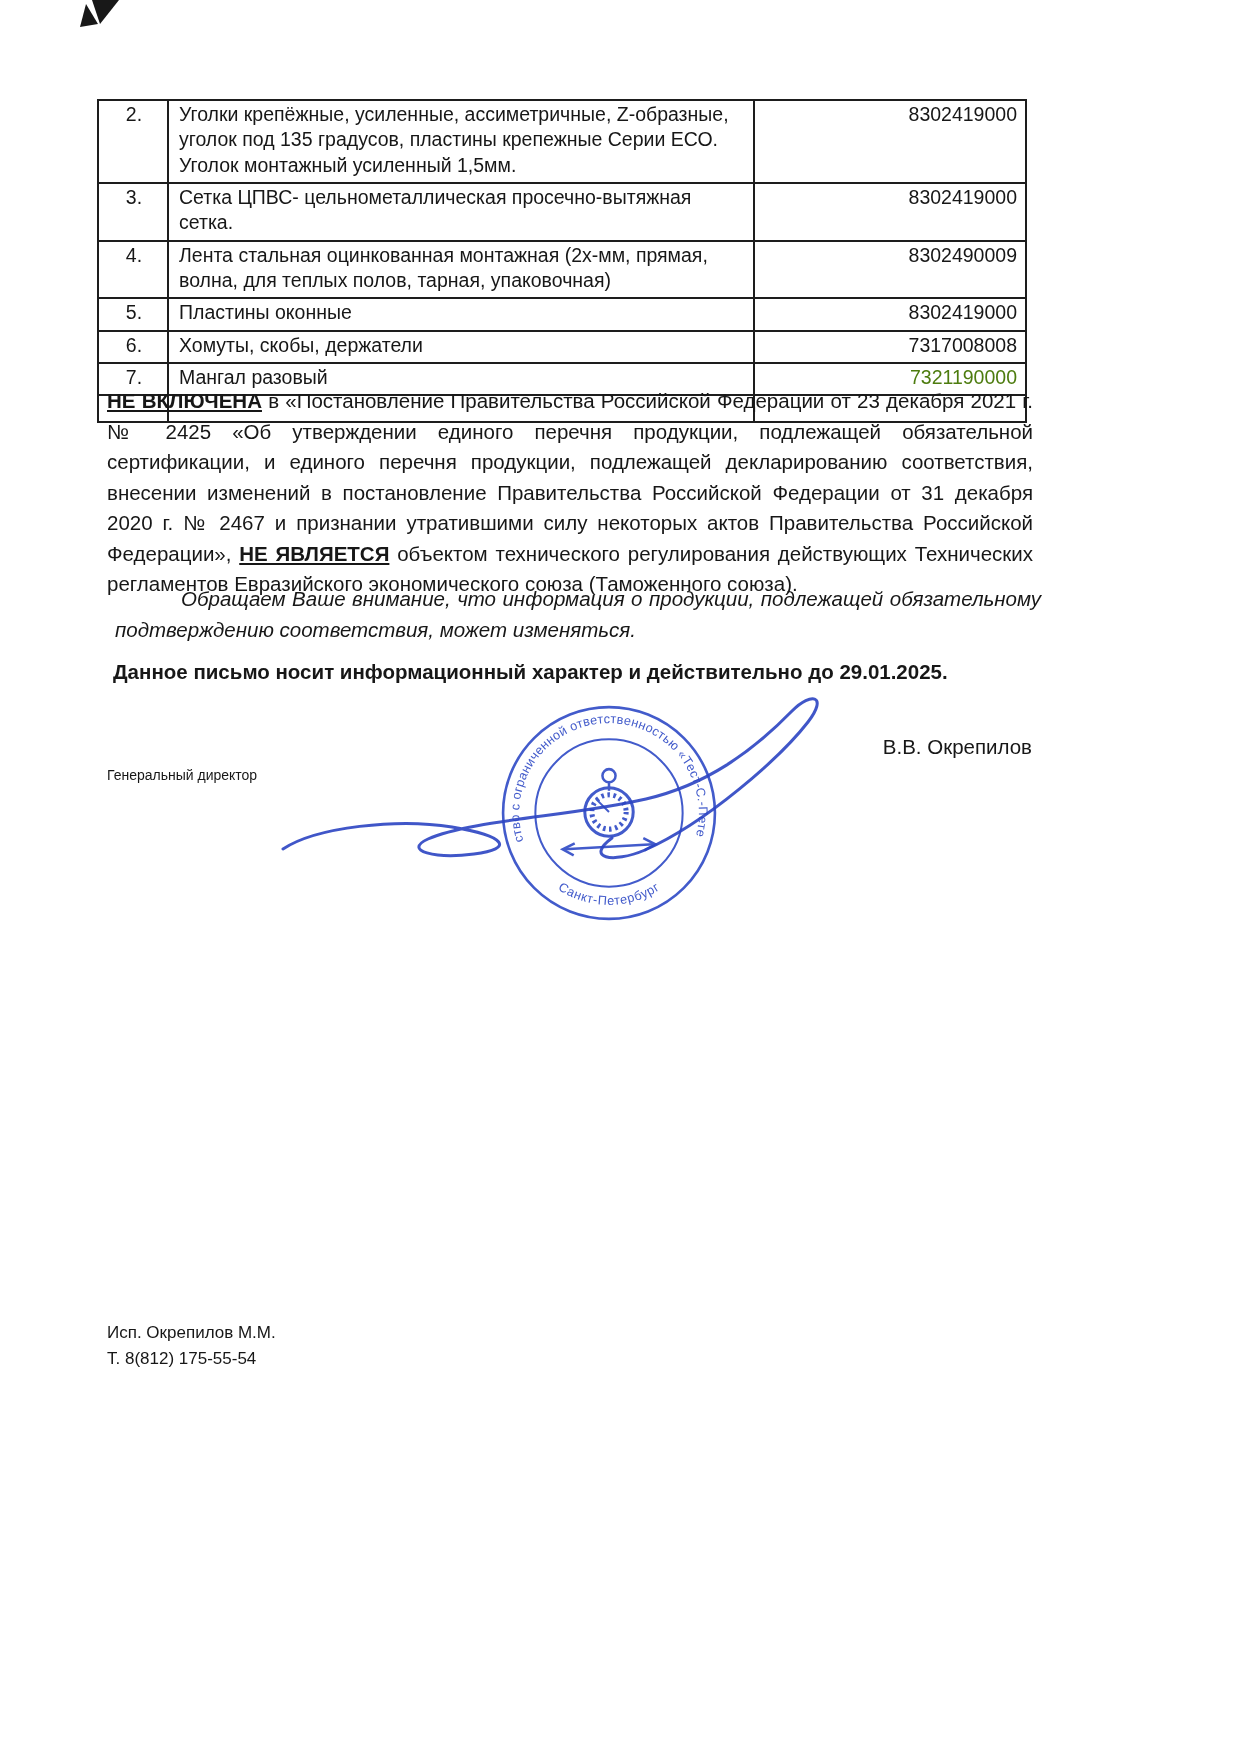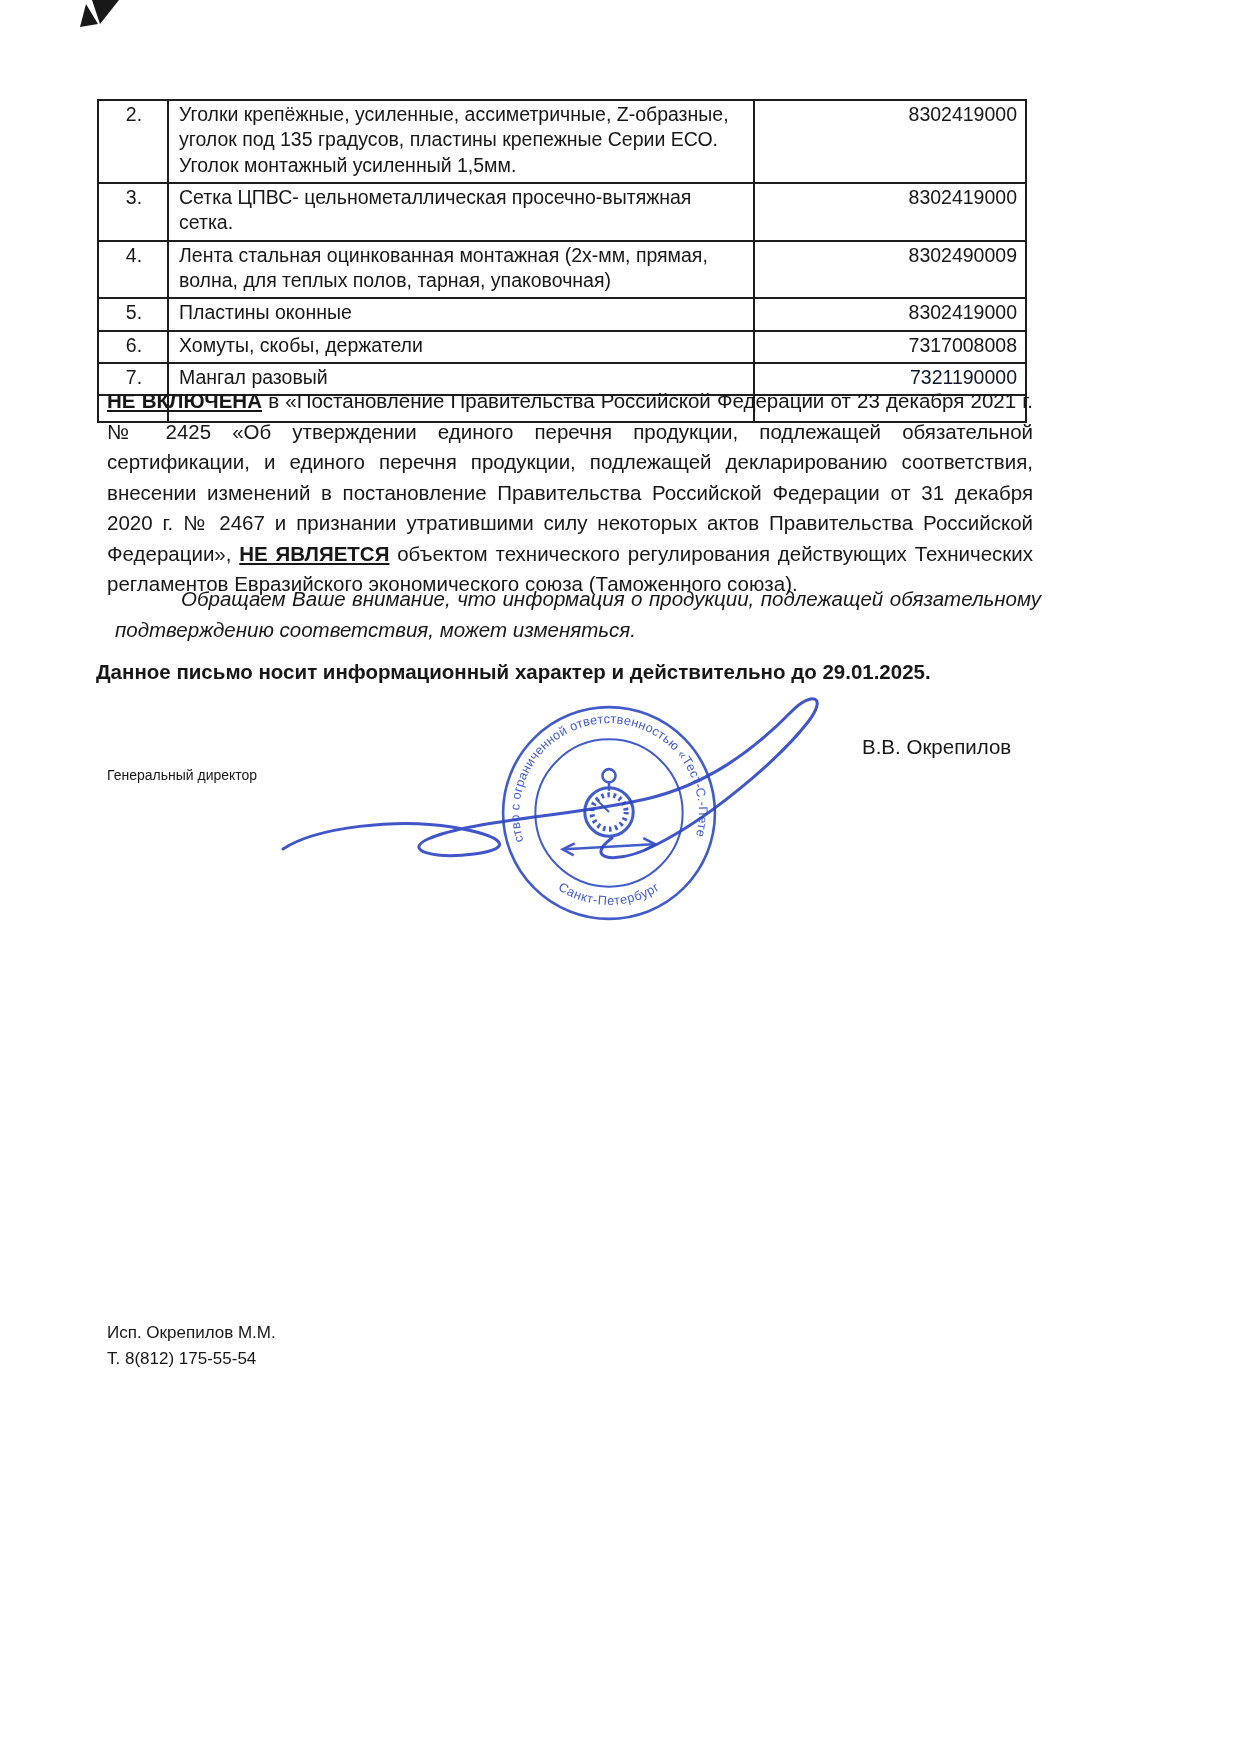--- a/index.html
+++ b/index.html
@@ -17,40 +17,40 @@
   table.codes{border-collapse:collapse;width:100%;}
   table.codes td{
     border:2px solid #1d1d1d;
     padding:1px 8px 4px 10px;
     font-size:19.5px;
     line-height:1.3;
     vertical-align:top;
   }
   td.num{width:50px;text-align:center;padding-left:2px;padding-right:2px;}
   td.code{width:252px;text-align:right;}
-  td.code.muted{color:#0f172a;}
+  td.code.muted{color:#4d7c0f;}
   tr.empty-row td{height:20px;}
   
   .p1{
     position:absolute;left:107px;top:386px;width:926px;
     font-size:20.5px;line-height:1.49;text-align:justify;
   }
   .bu{font-weight:bold;text-decoration:underline;}
   .p2{
     position:absolute;left:115px;top:584px;width:926px;
     font-size:20.5px;line-height:1.5;font-style:italic;text-indent:66px;
     text-align:justify;
   }
   .p3{
-    position:absolute;left:96px;top:660px;width:926px;
+    position:absolute;left:113px;top:660px;width:926px;
     font-size:20.5px;font-weight:bold;
   }
   
   .sig-left{position:absolute;left:107px;top:767px;font-size:14px;}
-  .sig-right{position:absolute;left:862px;top:735px;width:170px;font-size:20.5px;text-align:left;}
+  .sig-right{position:absolute;left:862px;top:735px;width:170px;font-size:20.5px;text-align:right;}
   
   .stamp{position:absolute;left:494px;top:698px;width:230px;height:230px;opacity:.88;}
   .pen{position:absolute;left:0;top:0;width:1240px;height:1753px;pointer-events:none;}
   
   .footer{position:absolute;left:107px;top:1320px;font-size:17px;line-height:1.5;}
   
   .corner{position:absolute;left:72px;top:0;width:70px;height:50px;}
 </style>
 </head>
 <body>

